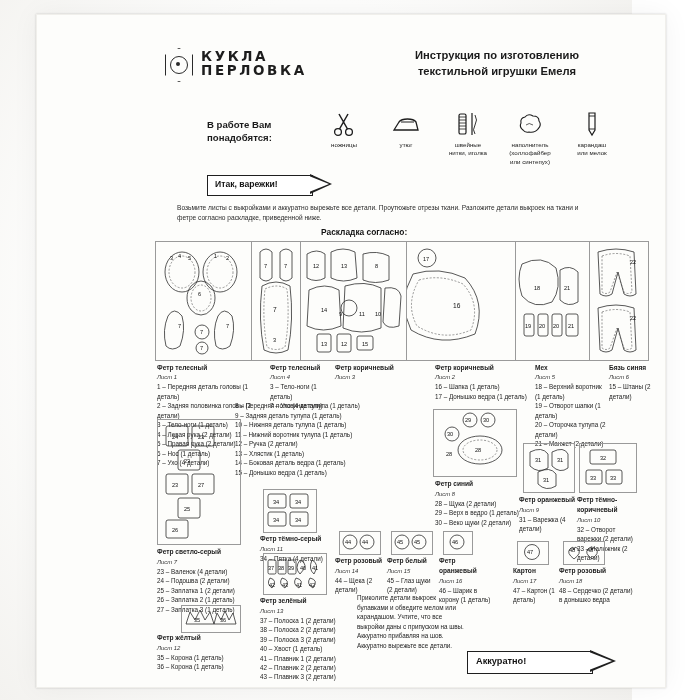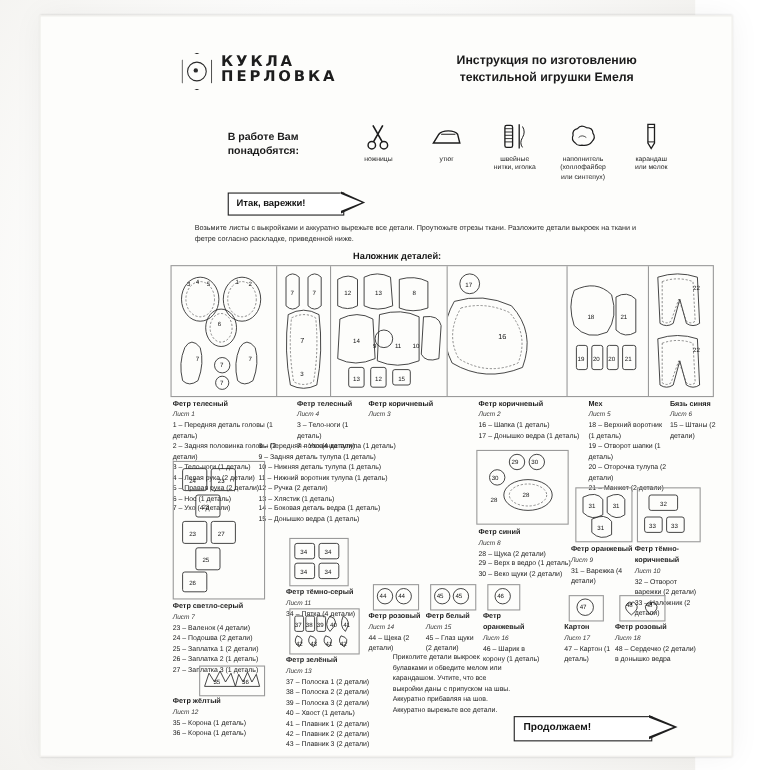--- a/index.html
+++ b/index.html
@@ -205,21 +205,21 @@
         </div>
       </div>
 
       <div class="banner">
         <div class="body"></div>
           <div class="tip"></div>
         <span>Итак, варежки!</span>
       </div>
 
       <div class="intro">Возьмите листы с выкройками и аккуратно вырежьте все детали. Проутюжьте отрезы ткани. Разложите детали выкроек на ткани и фетре согласно раскладке, приведенной ниже.</div>
-      <div class="section-h">Наложник деталей:</div>
+      <div class="section-h">Раскладка согласно:</div>
 
       <div class="grid">
 
         <div class="cell" style="width:96px">
           <svg width="96" height="118" viewBox="0 0 96 118">
             <ellipse cx="26" cy="30" rx="17" ry="20" class="sh"></ellipse>
               <ellipse cx="26" cy="30" rx="13" ry="16" class="dsh"></ellipse>
             <ellipse cx="64" cy="30" rx="17" ry="20" class="sh"></ellipse>
               <ellipse cx="64" cy="30" rx="13" ry="16" class="dsh"></ellipse>
             <ellipse cx="45" cy="56" rx="14" ry="17" class="sh"></ellipse>
@@ -590,18 +590,18 @@
         <i>Лист 18</i>
         <div>48 – Сердечко (2 детали)</div>
         <div>в донышко ведра</div>
       </div>
 
       <div class="pt" style="left:300px;top:564px;width:110px;line-height:1.52;">Приколите детали выкроек булавками и обведите мелом или карандашом. Учтите, что все выкройки даны с припуском на швы. Аккуратно прибавляя на шов. Аккуратно вырежьте все детали.</div>
 
       <div class="banner2">
         <div class="body"></div>
           <div class="tip"></div>
-        <span>Продолжаем!</span>
+        <span>Аккуратно!</span>
       </div>
 
     </div>
   </div>
 </div>
 
 </body></html>

